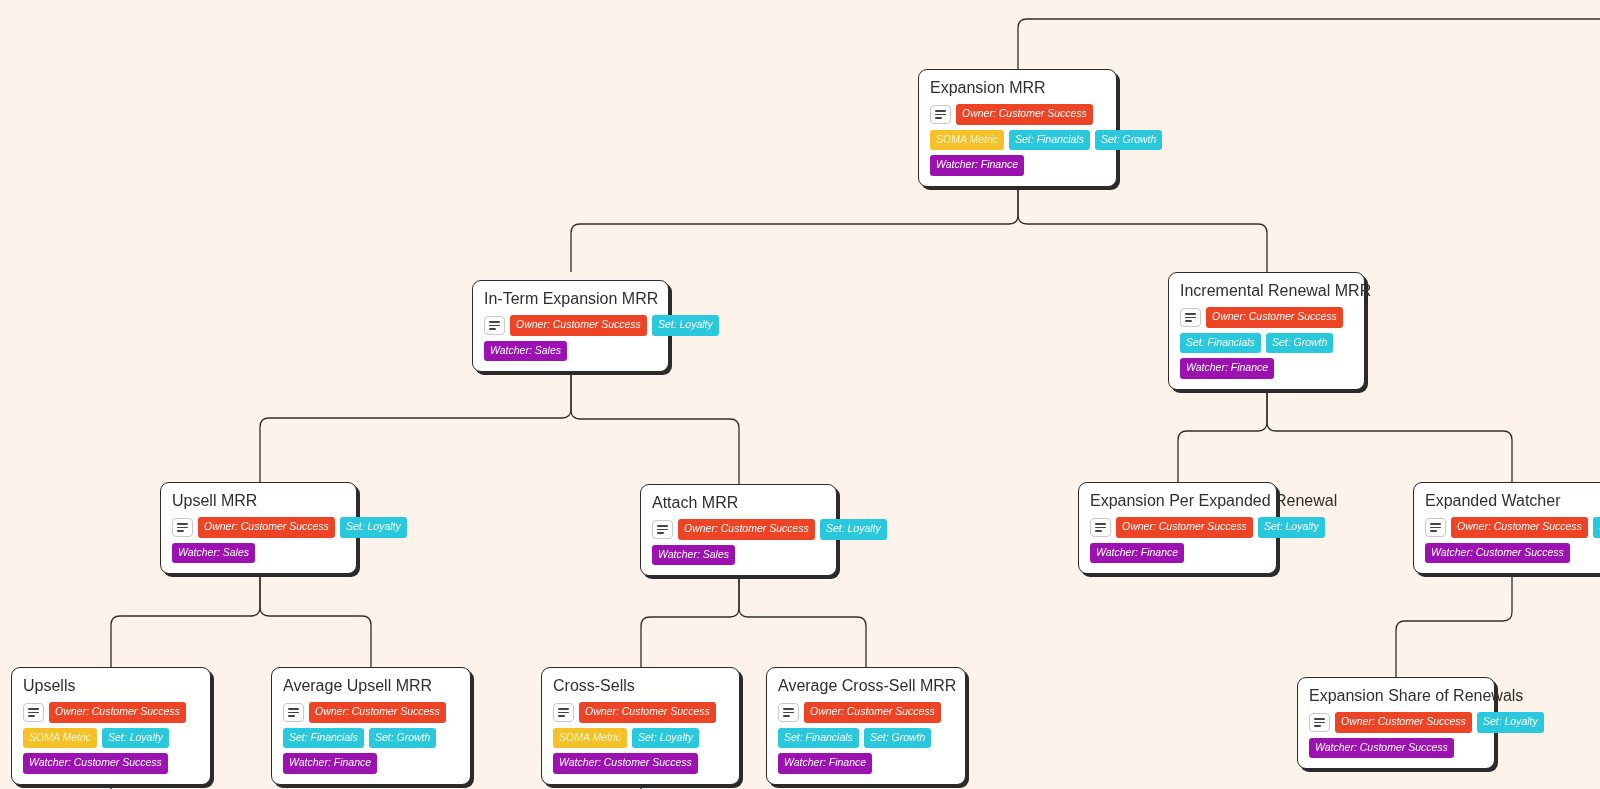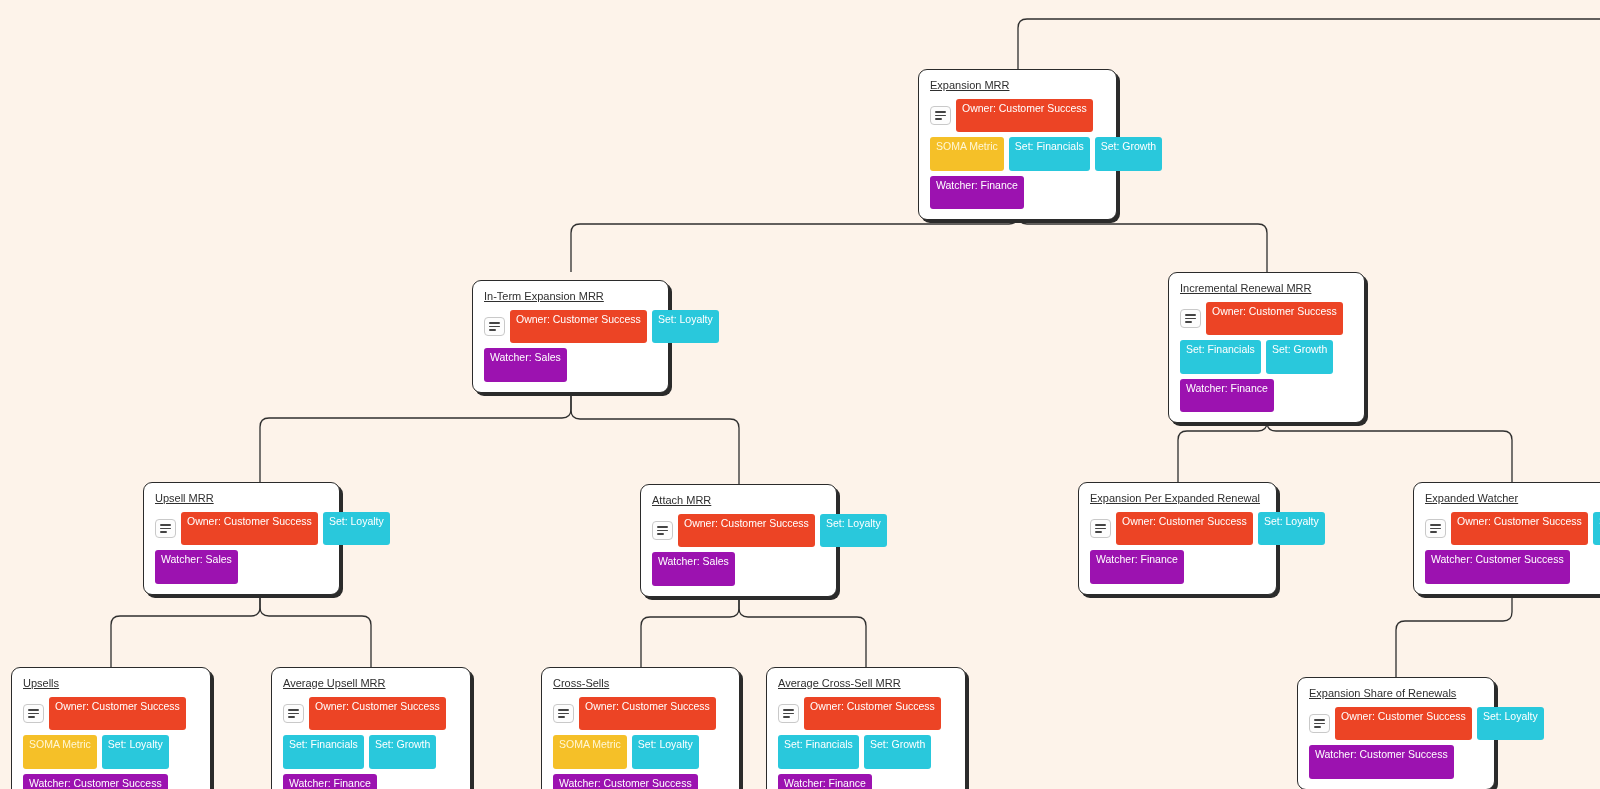--- a/index.html
+++ b/index.html
@@ -26,27 +26,26 @@
   .node {
     position: absolute;
     background: #ffffff;
     border: 1px solid #2b2b2b;
     border-radius: 9px;
     box-shadow: 3px 3px 0 0 #2b2b2b;
     padding: 9px 11px 10px 11px;
     z-index: 5;
   }
   .node-title {
-    font-size: 11px;
+    font-size: 16px;
     color: #2f2f2f;
     line-height: 1.15;
     margin-bottom: 7px;
     white-space: nowrap;
     font-weight: 400;
-    text-decoration: underline;
   }
   .tag-row {
     display: flex;
     flex-wrap: nowrap;
     align-items: center;
     gap: 5px;
     margin-bottom: 5px;
   }
   .tag-row:last-child { margin-bottom: 0; }
   .doc-icon {
@@ -67,25 +66,26 @@
     background: #444;
     border-radius: 1px;
   }
   .doc-icon i:nth-child(1) { width: 11px; }
   .doc-icon i:nth-child(2) { width: 11px; }
   .doc-icon i:nth-child(3) { width: 7px; margin-right: 4px; }
   .tag {
     display: inline-block;
     font-size: 10.5px;
     line-height: 1;
-    padding: 4px 6px 19px 6px;
+    padding: 4px 6px 6px 6px;
     border-radius: 3px;
     color: #fff;
     white-space: nowrap;
     flex: 0 0 auto;
+    font-style: italic;
   }
   .tag-owner   { background: #ec4425; }
   .tag-soma    { background: #f5c028; color: #fff7d6; }
   .tag-set     { background: #29c8dc; }
   .tag-watcher { background: #9c12b0; }
 </style>
 </head>
 <body>
 
 <div id="canvas">
@@ -151,21 +151,21 @@
           <span class="tag tag-owner">Owner: Customer Success</span>
         </div>
         <div class="tag-row">
           <span class="tag tag-set">Set: Financials</span>
           <span class="tag tag-set">Set: Growth</span>
         </div>
         <div class="tag-row">
           <span class="tag tag-watcher">Watcher: Finance</span>
         </div>
       </div>
-      <div class="node" style="left: 143px; top: 482px; width: 197px;">
+      <div class="node" style="left: 160px; top: 482px; width: 197px;">
         <div class="node-title">Upsell MRR</div>
         <div class="tag-row">
           <span class="doc-icon">
             <i></i>
             <i></i>
             <i></i>
           </span>
           <span class="tag tag-owner">Owner: Customer Success</span>
           <span class="tag tag-set">Set: Loyalty</span>
         </div>

